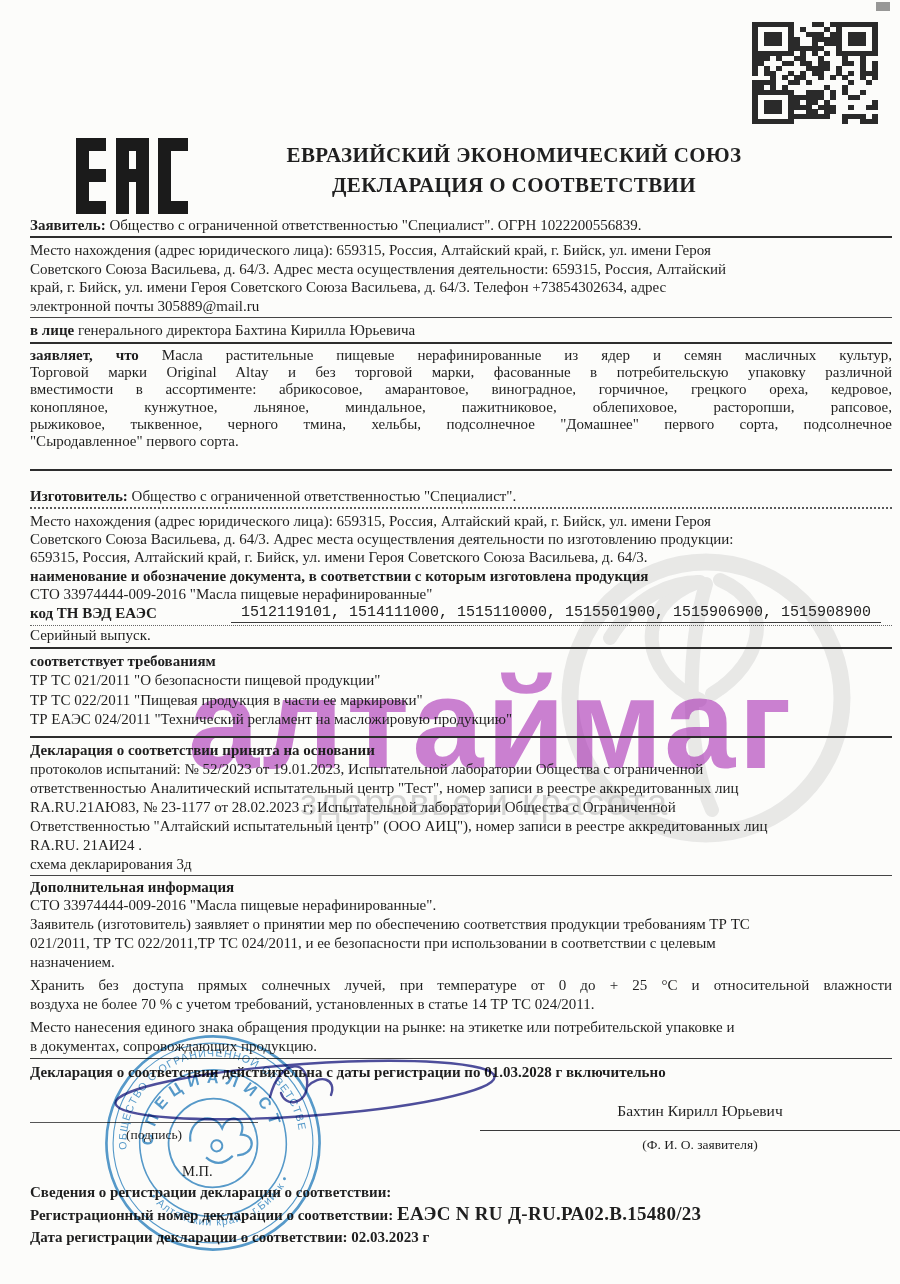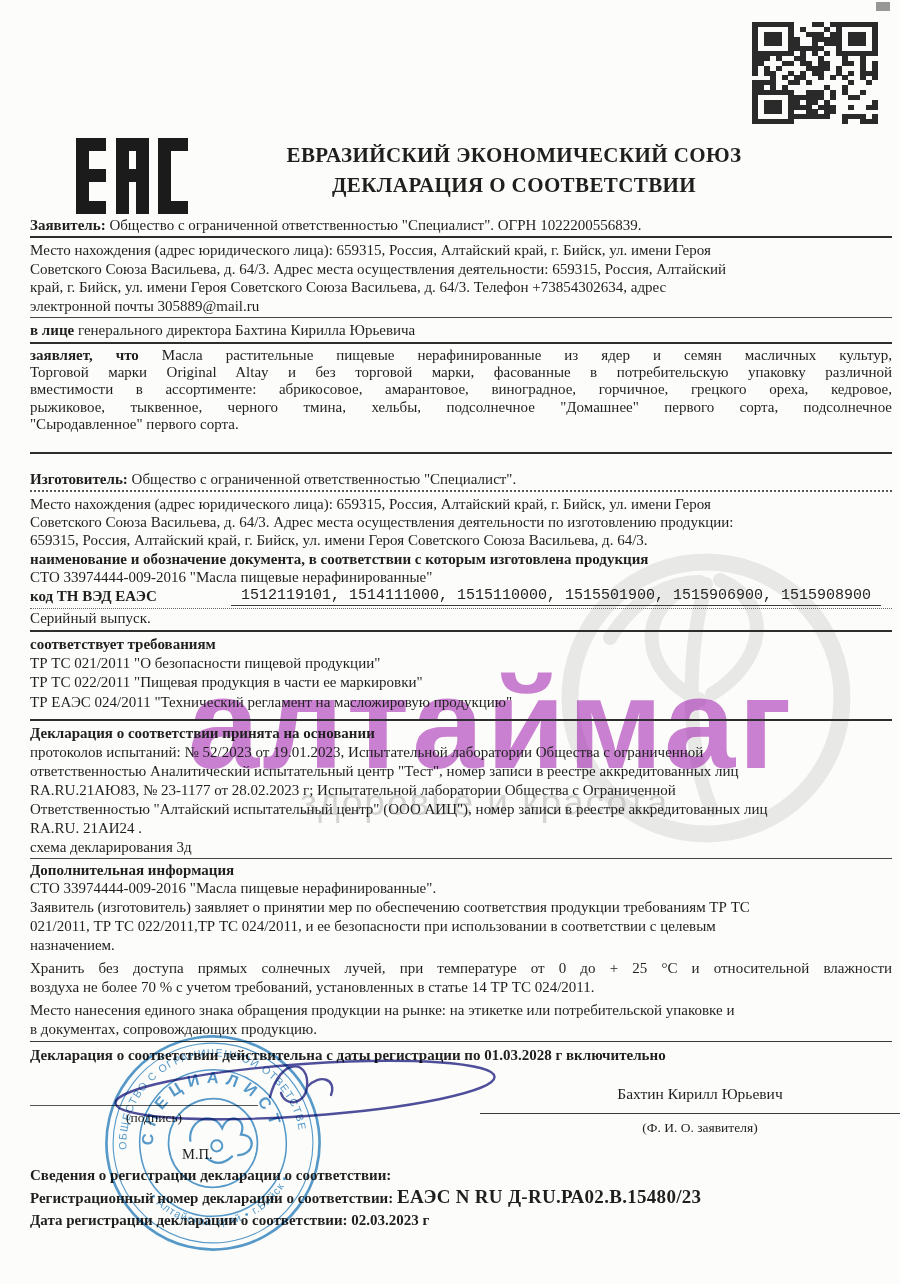--- a/index.html
+++ b/index.html
@@ -370,20 +370,21 @@
     </div>
 
     <div class="declares">
       <div class="tline stretch">
         <span class="b">заявляет, что</span>
         <span>Масла растительные пищевые нерафинированные из ядер и семян масличных культур,</span>
       </div>
       <div>
           <div class="tline stretch">Торговой марки Original Altay и без торговой марки, фасованные в потребительскую упаковку различной</div>
           <div class="tline stretch">вместимости в ассортименте: абрикосовое, амарантовое, виноградное, горчичное, грецкого ореха, кедровое,</div>
+          <div class="tline stretch">конопляное, кунжутное, льняное, миндальное, пажитниковое, облепиховое, расторопши, рапсовое,</div>
           <div class="tline stretch">рыжиковое, тыквенное, черного тмина, хельбы, подсолнечное "Домашнее" первого сорта, подсолнечное</div>
           <div class="tline">"Сыродавленное" первого сорта.</div>
         </div>
     </div>
 
     <div class="row-manuf">
       <span class="b">Изготовитель:</span>
       <span>Общество с ограниченной ответственностью "Специалист".</span>
     </div>
 

